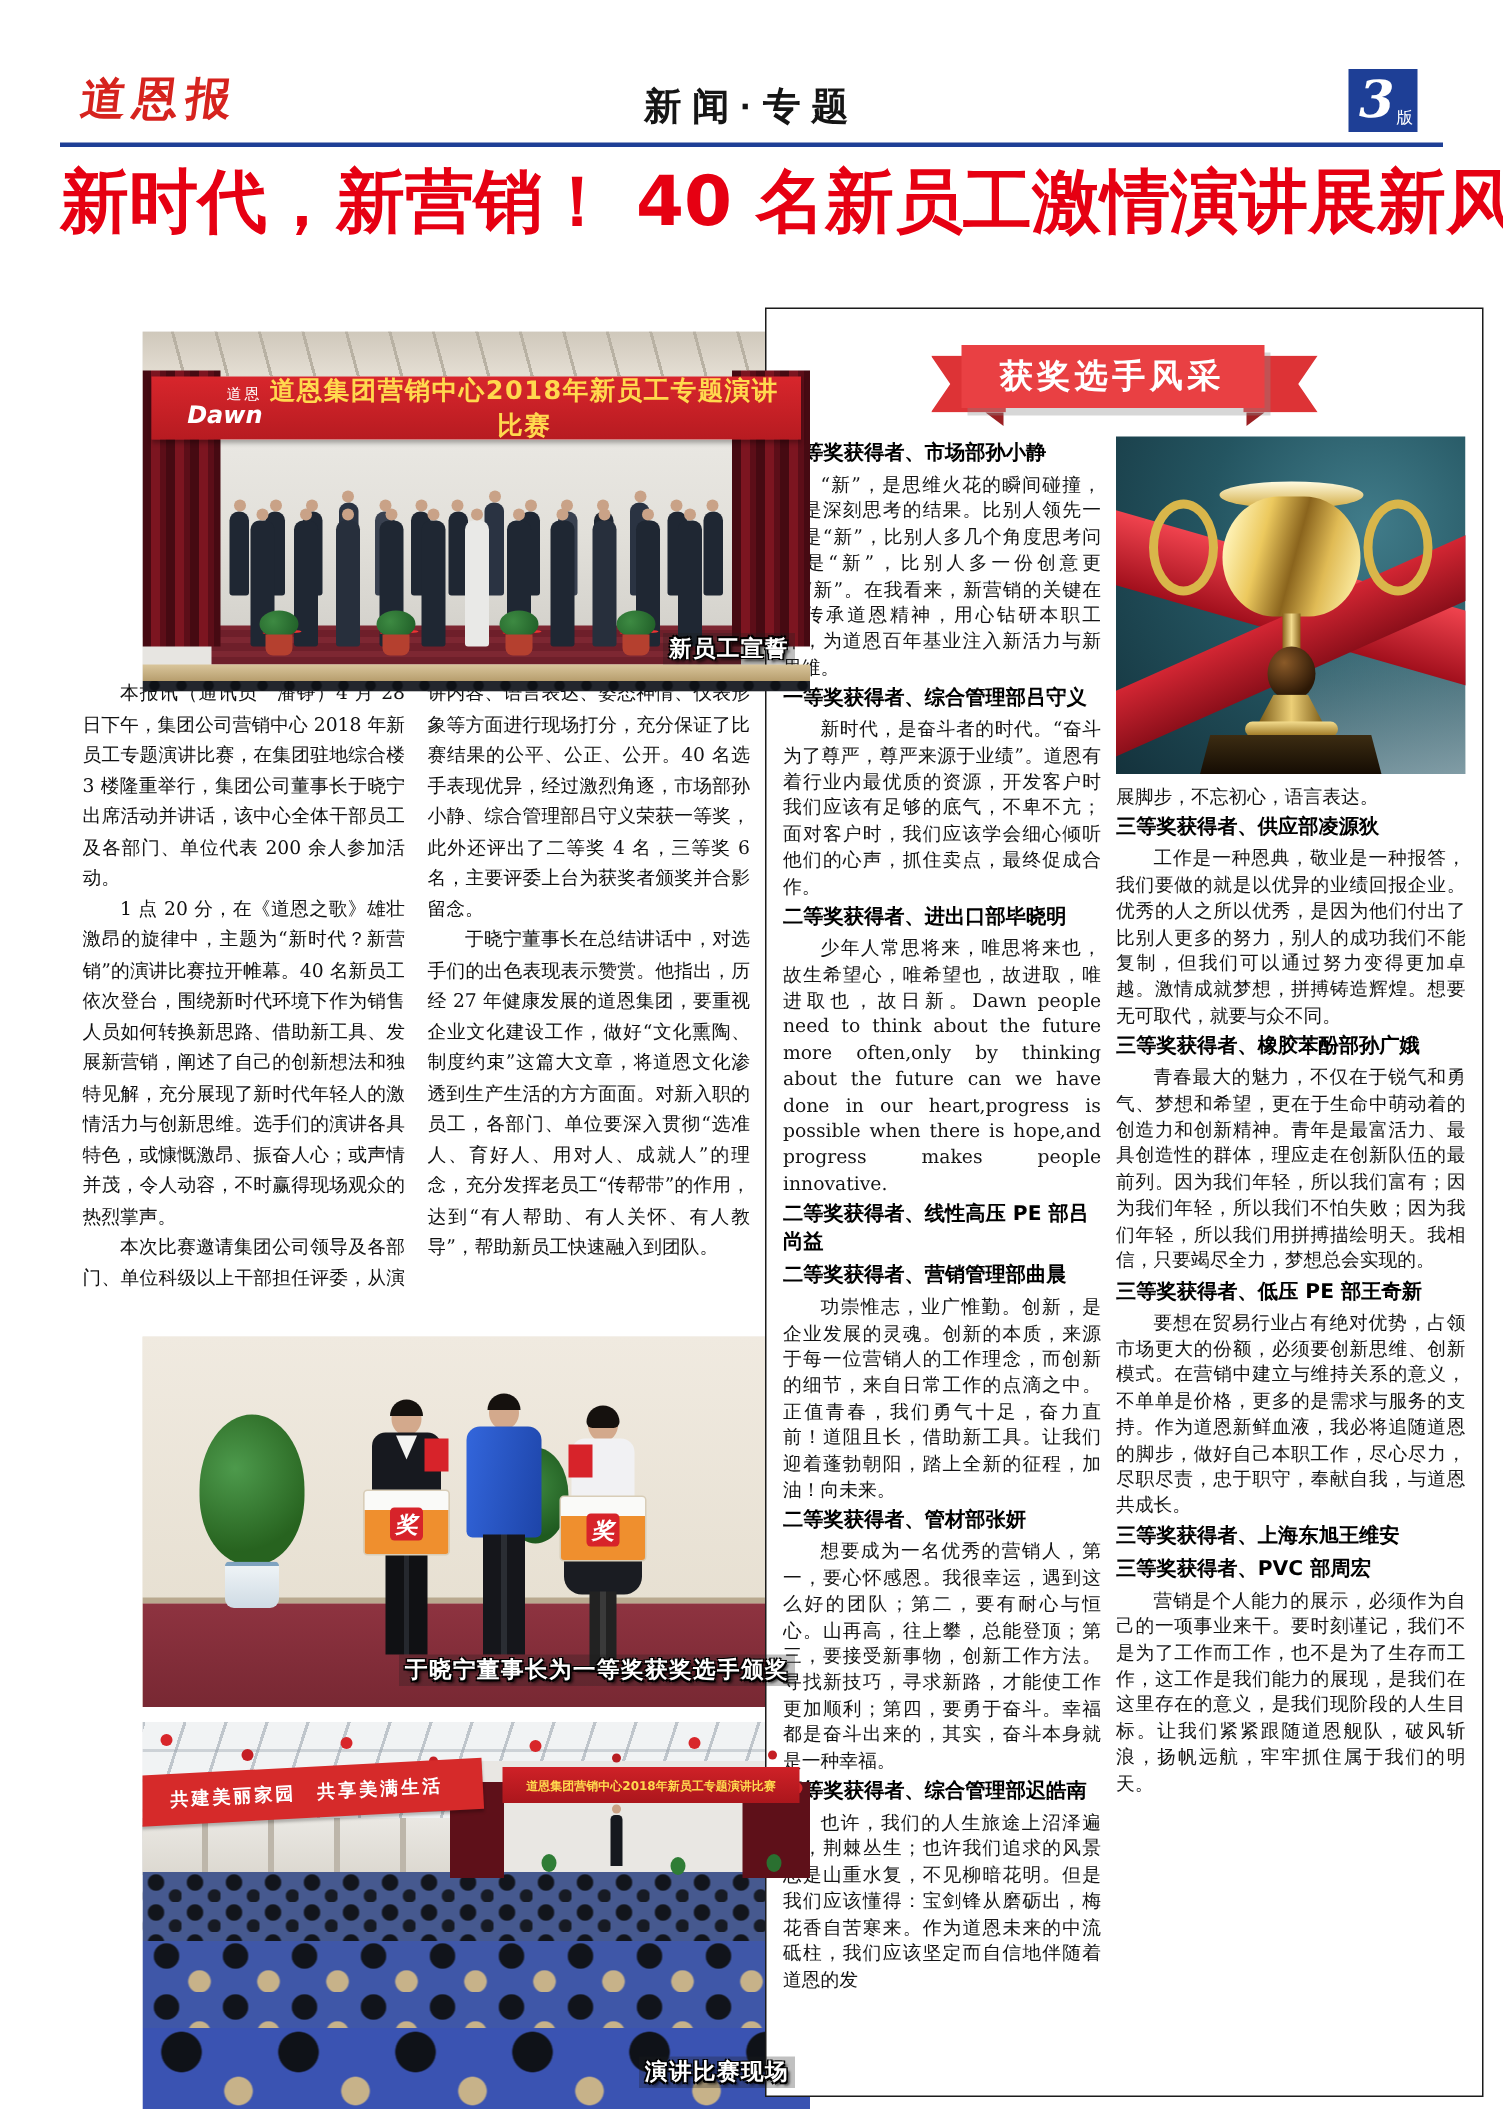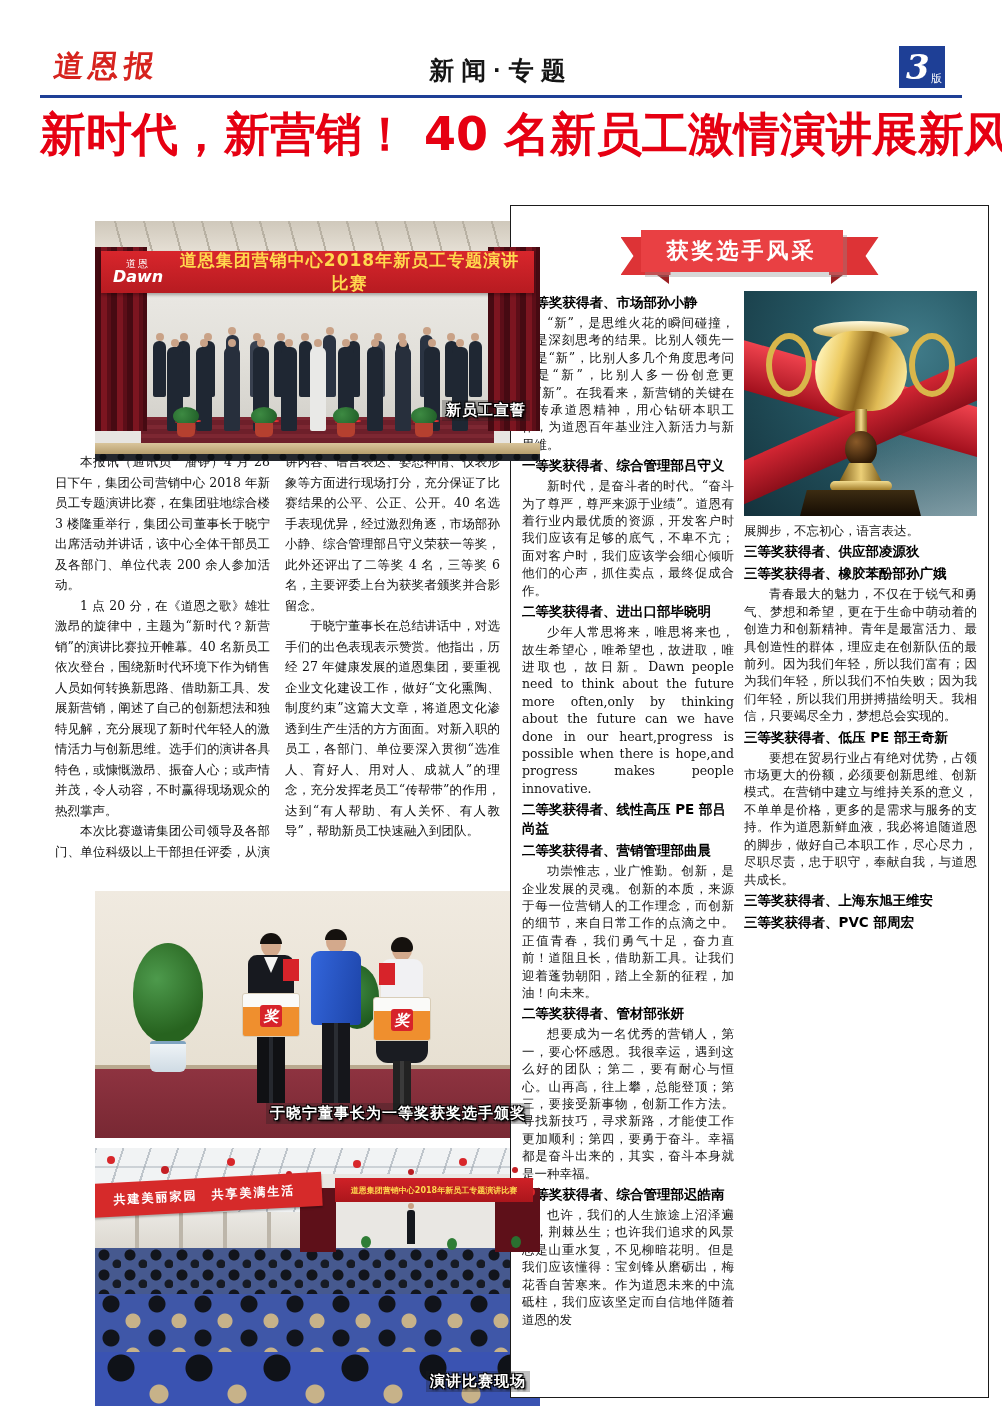--- a/index.html
+++ b/index.html
@@ -34,21 +34,21 @@
       background:linear-gradient(#cfc8bb,#e5dfd4);}
   .ph1-ceiling:after{content:"";position:absolute;inset:0;
       background:repeating-linear-gradient(75deg,transparent 0 26px,#b8b1a3 26px 28px);}
   .ph1-wall{position:absolute;left:0;right:0;top:30px;bottom:36px;
       background:linear-gradient(#eeece8 0%,#e2e0da 60%,#d3d1cb 100%);}
   .ph1-curt{position:absolute;top:26px;bottom:30px;width:52px;z-index:4;
       background:repeating-linear-gradient(90deg,#460a12 0 6px,#7c1520 6px 12px,#5c0e18 12px 16px);}
   .ph1-curt.l{left:0}.ph1-curt.r{right:0}
   .ph1-banner{position:absolute;left:6px;right:6px;top:30px;height:42px;z-index:5;display:flex;
       align-items:center;background:linear-gradient(#d8262c,#b71b21);box-shadow:0 2px 3px rgba(0,0,0,.3);}
-  .ph1-logo{width:74px;text-align:center;color:#fff;line-height:1;}
+  .ph1-logo{width:74px;text-align:right;color:#fff;line-height:1;}
   .ph1-logo i{display:block;font-style:normal;font-size:10px;letter-spacing:2px;}
   .ph1-logo b{display:block;font-size:16px;font-style:italic;font-family:"DejaVu Sans",sans-serif;}
   .ph1-btxt{flex:1;text-align:center;color:#ffd94e;font-weight:bold;font-size:17px;letter-spacing:1px;
       font-family:"DejaVu Sans",sans-serif;padding-right:10px;}
   .rowB,.rowF{position:absolute;display:flex;justify-content:space-between;align-items:flex-end;z-index:3;}
   .rowB{left:58px;right:58px;top:104px;height:72px;}
   .rowF{left:72px;right:72px;top:118px;height:92px;}
   .rowB i,.rowF i{display:block;background:#1f2733;border-radius:6px 6px 2px 2px;position:relative;}
   .rowB i{width:13px;height:56px;}
   .rowF i{width:16px;height:84px;}
@@ -266,21 +266,21 @@
       <span class="ph1-logo">
         <i>道恩</i>
         <b>Dawn</b>
       </span>
       <span class="ph1-btxt">道恩集团营销中心2018年新员工专题演讲比赛</span>
     </div>
     <div class="pot" style="left:80px"></div>
     <div class="pot" style="left:158px"></div>
     <div class="pot" style="left:240px"></div>
     <div class="pot" style="left:318px"></div>
-    <span class="cap" style="bottom:40px">新员工宣誓</span>
+    <span class="cap" style="bottom:18px">新员工宣誓</span>
   </figure>
 
   <article class="article">
     <p>本报讯（通讯员　潘铮）4 月 28 日下午，集团公司营销中心 2018 年新员工专题演讲比赛，在集团驻地综合楼 3 楼隆重举行，集团公司董事长于晓宁出席活动并讲话，该中心全体干部员工及各部门、单位代表 200 余人参加活动。</p>
     <p>1 点 20 分，在《道恩之歌》雄壮激昂的旋律中，主题为“新时代？新营销”的演讲比赛拉开帷幕。40 名新员工依次登台，围绕新时代环境下作为销售人员如何转换新思路、借助新工具、发展新营销，阐述了自己的创新想法和独特见解，充分展现了新时代年轻人的激情活力与创新思维。选手们的演讲各具特色，或慷慨激昂、振奋人心；或声情并茂，令人动容，不时赢得现场观众的热烈掌声。</p>
     <p>本次比赛邀请集团公司领导及各部门、单位科级以上干部担任评委，从演讲内容、语言表达、姿态神情、仪表形象等方面进行现场打分，充分保证了比赛结果的公平、公正、公开。40 名选手表现优异，经过激烈角逐，市场部孙小静、综合管理部吕守义荣获一等奖，此外还评出了二等奖 4 名，三等奖 6 名，主要评委上台为获奖者颁奖并合影留念。</p>
     <p>于晓宁董事长在总结讲话中，对选手们的出色表现表示赞赏。他指出，历经 27 年健康发展的道恩集团，要重视企业文化建设工作，做好“文化熏陶、制度约束”这篇大文章，将道恩文化渗透到生产生活的方方面面。对新入职的员工，各部门、单位要深入贯彻“选准人、育好人、用对人、成就人”的理念，充分发挥老员工“传帮带”的作用，达到“有人帮助、有人关怀、有人教导”，帮助新员工快速融入到团队。</p>
 
   </article>
 
@@ -367,23 +367,25 @@
           <i class="t-hdl hl"></i>
           <i class="t-hdl hr"></i>
           <i class="tb t-stem"></i>
           <i class="tb t-knob"></i>
           <i class="tb t-cone"></i>
           <i class="tb t-disc"></i>
           <i class="tb t-plinth"></i>
         </div>
         <p class="cont">展脚步，不忘初心，语言表达。</p>
         <h3>三等奖获得者、供应部凌源狄</h3>
+        <p>工作是一种恩典，敬业是一种报答，我们要做的就是以优异的业绩回报企业。优秀的人之所以优秀，是因为他们付出了比别人更多的努力，别人的成功我们不能复制，但我们可以通过努力变得更加卓越。激情成就梦想，拼搏铸造辉煌。想要无可取代，就要与众不同。</p>
         <h3>三等奖获得者、橡胶苯酚部孙广娥</h3>
         <p>青春最大的魅力，不仅在于锐气和勇气、梦想和希望，更在于生命中萌动着的创造力和创新精神。青年是最富活力、最具创造性的群体，理应走在创新队伍的最前列。因为我们年轻，所以我们富有；因为我们年轻，所以我们不怕失败；因为我们年轻，所以我们用拼搏描绘明天。我相信，只要竭尽全力，梦想总会实现的。</p>
         <h3>三等奖获得者、低压 PE 部王奇新</h3>
         <p>要想在贸易行业占有绝对优势，占领市场更大的份额，必须要创新思维、创新模式。在营销中建立与维持关系的意义，不单单是价格，更多的是需求与服务的支持。作为道恩新鲜血液，我必将追随道恩的脚步，做好自己本职工作，尽心尽力，尽职尽责，忠于职守，奉献自我，与道恩共成长。</p>
         <h3>三等奖获得者、上海东旭王维安</h3>
         <h3>三等奖获得者、PVC 部周宏</h3>
+        <p>营销是个人能力的展示，必须作为自己的一项事业来干。要时刻谨记，我们不是为了工作而工作，也不是为了生存而工作，这工作是我们能力的展现，是我们在这里存在的意义，是我们现阶段的人生目标。让我们紧紧跟随道恩舰队，破风斩浪，扬帆远航，牢牢抓住属于我们的明天。</p>
       </div>
     </div>
   </aside>
 
 </div>
 
 </body></html>

